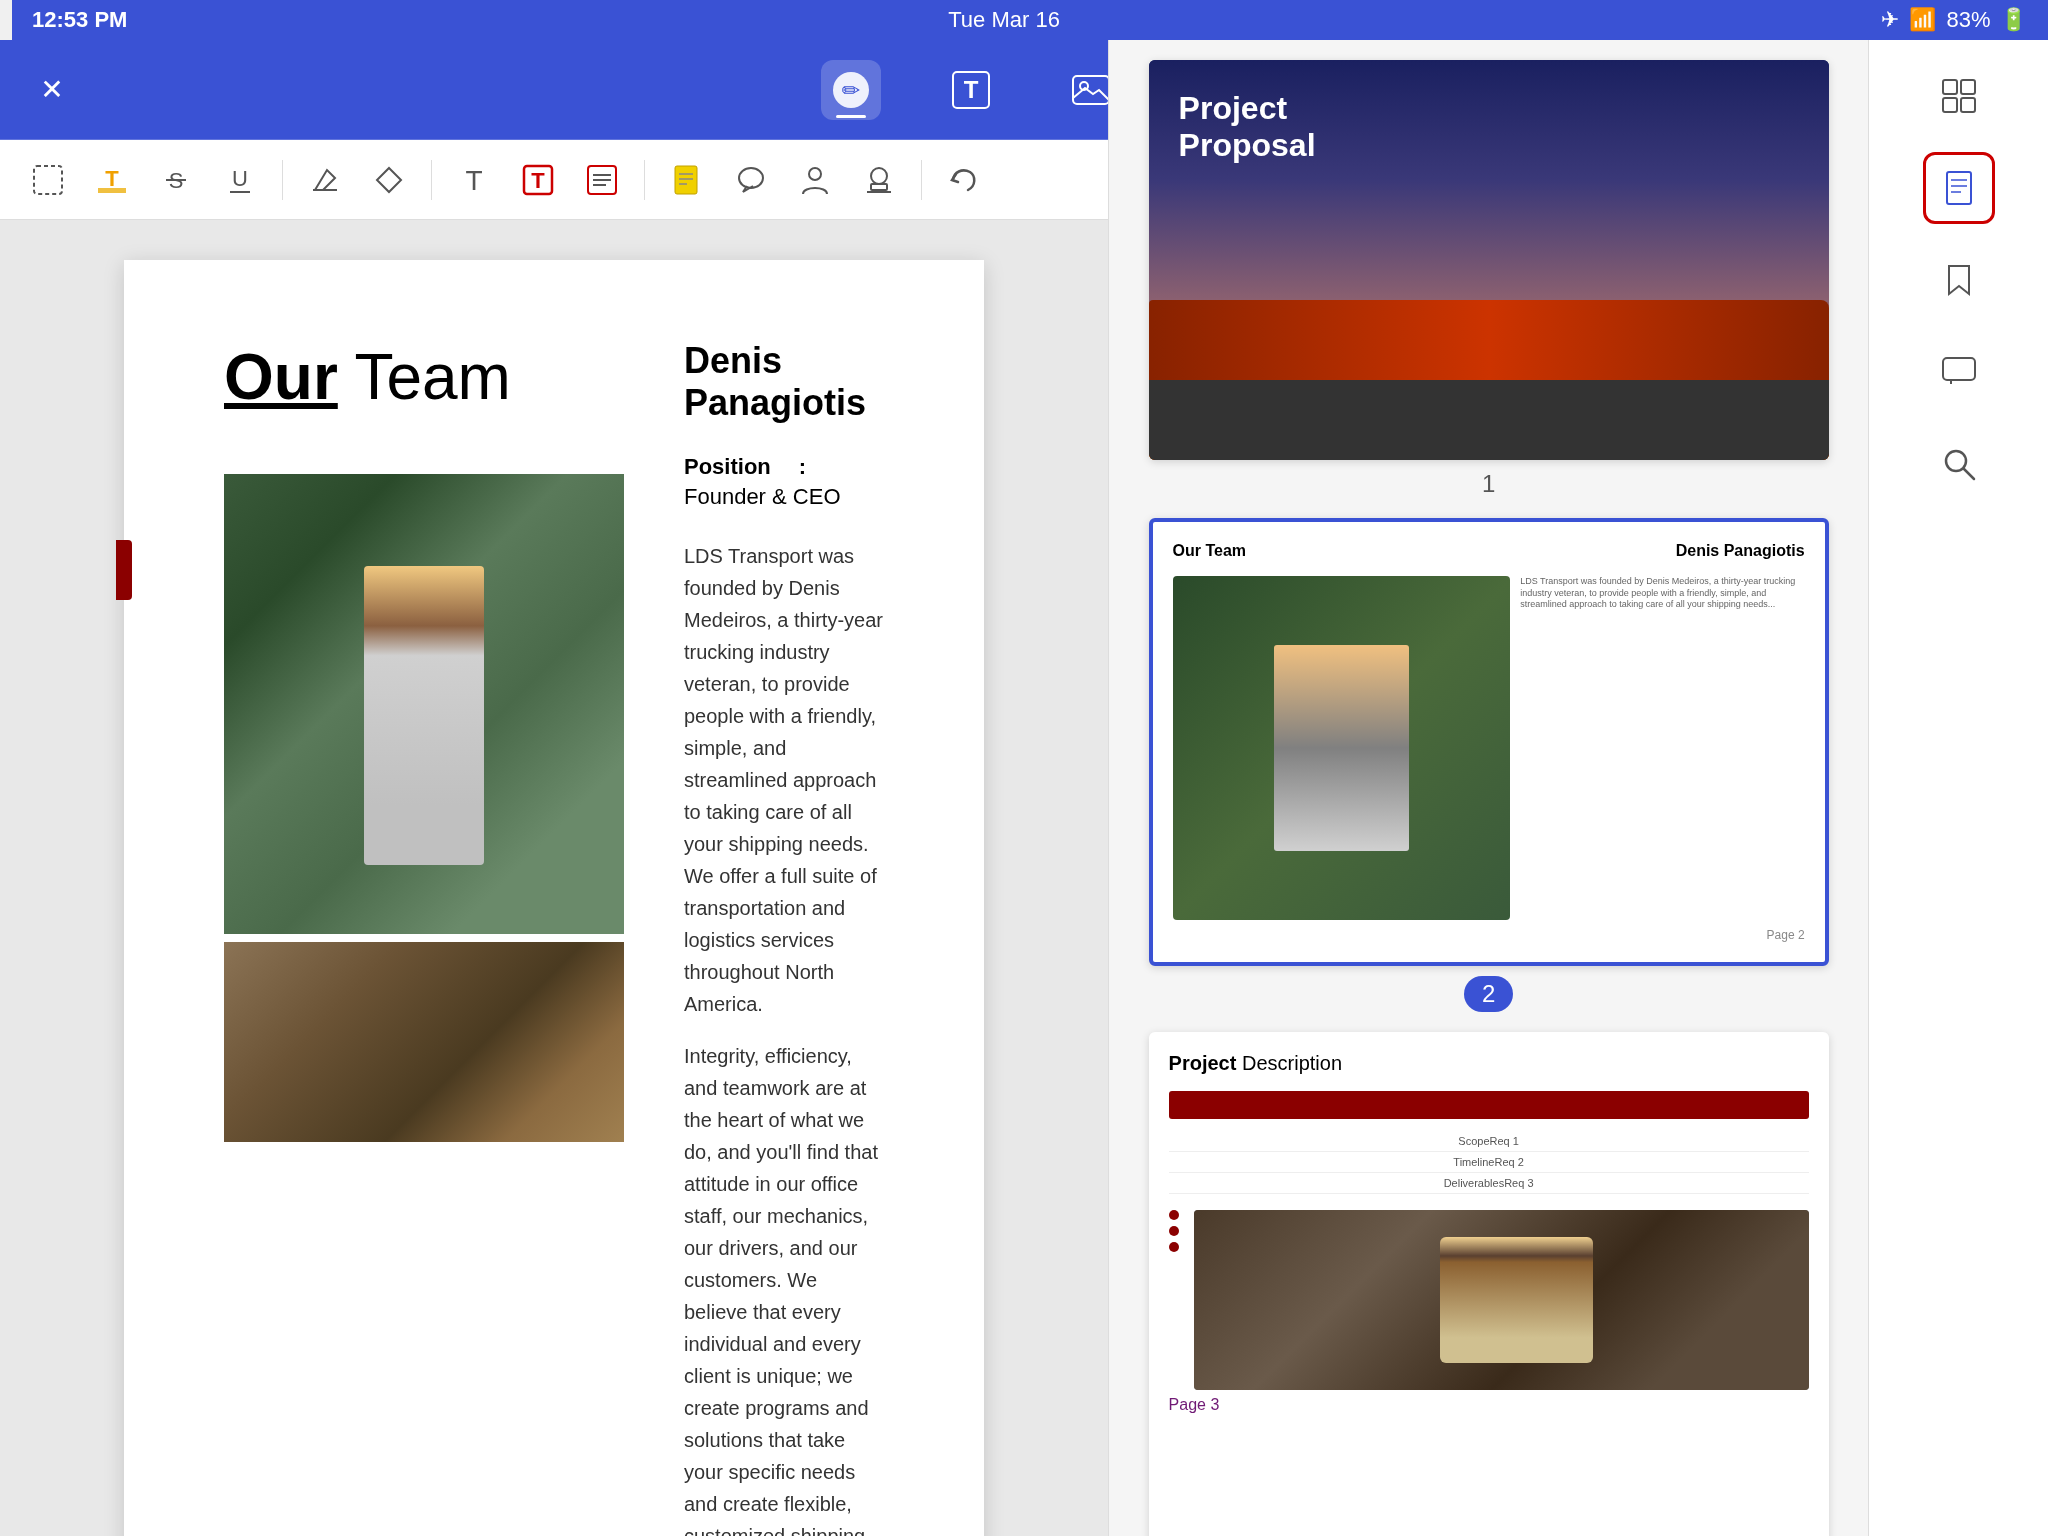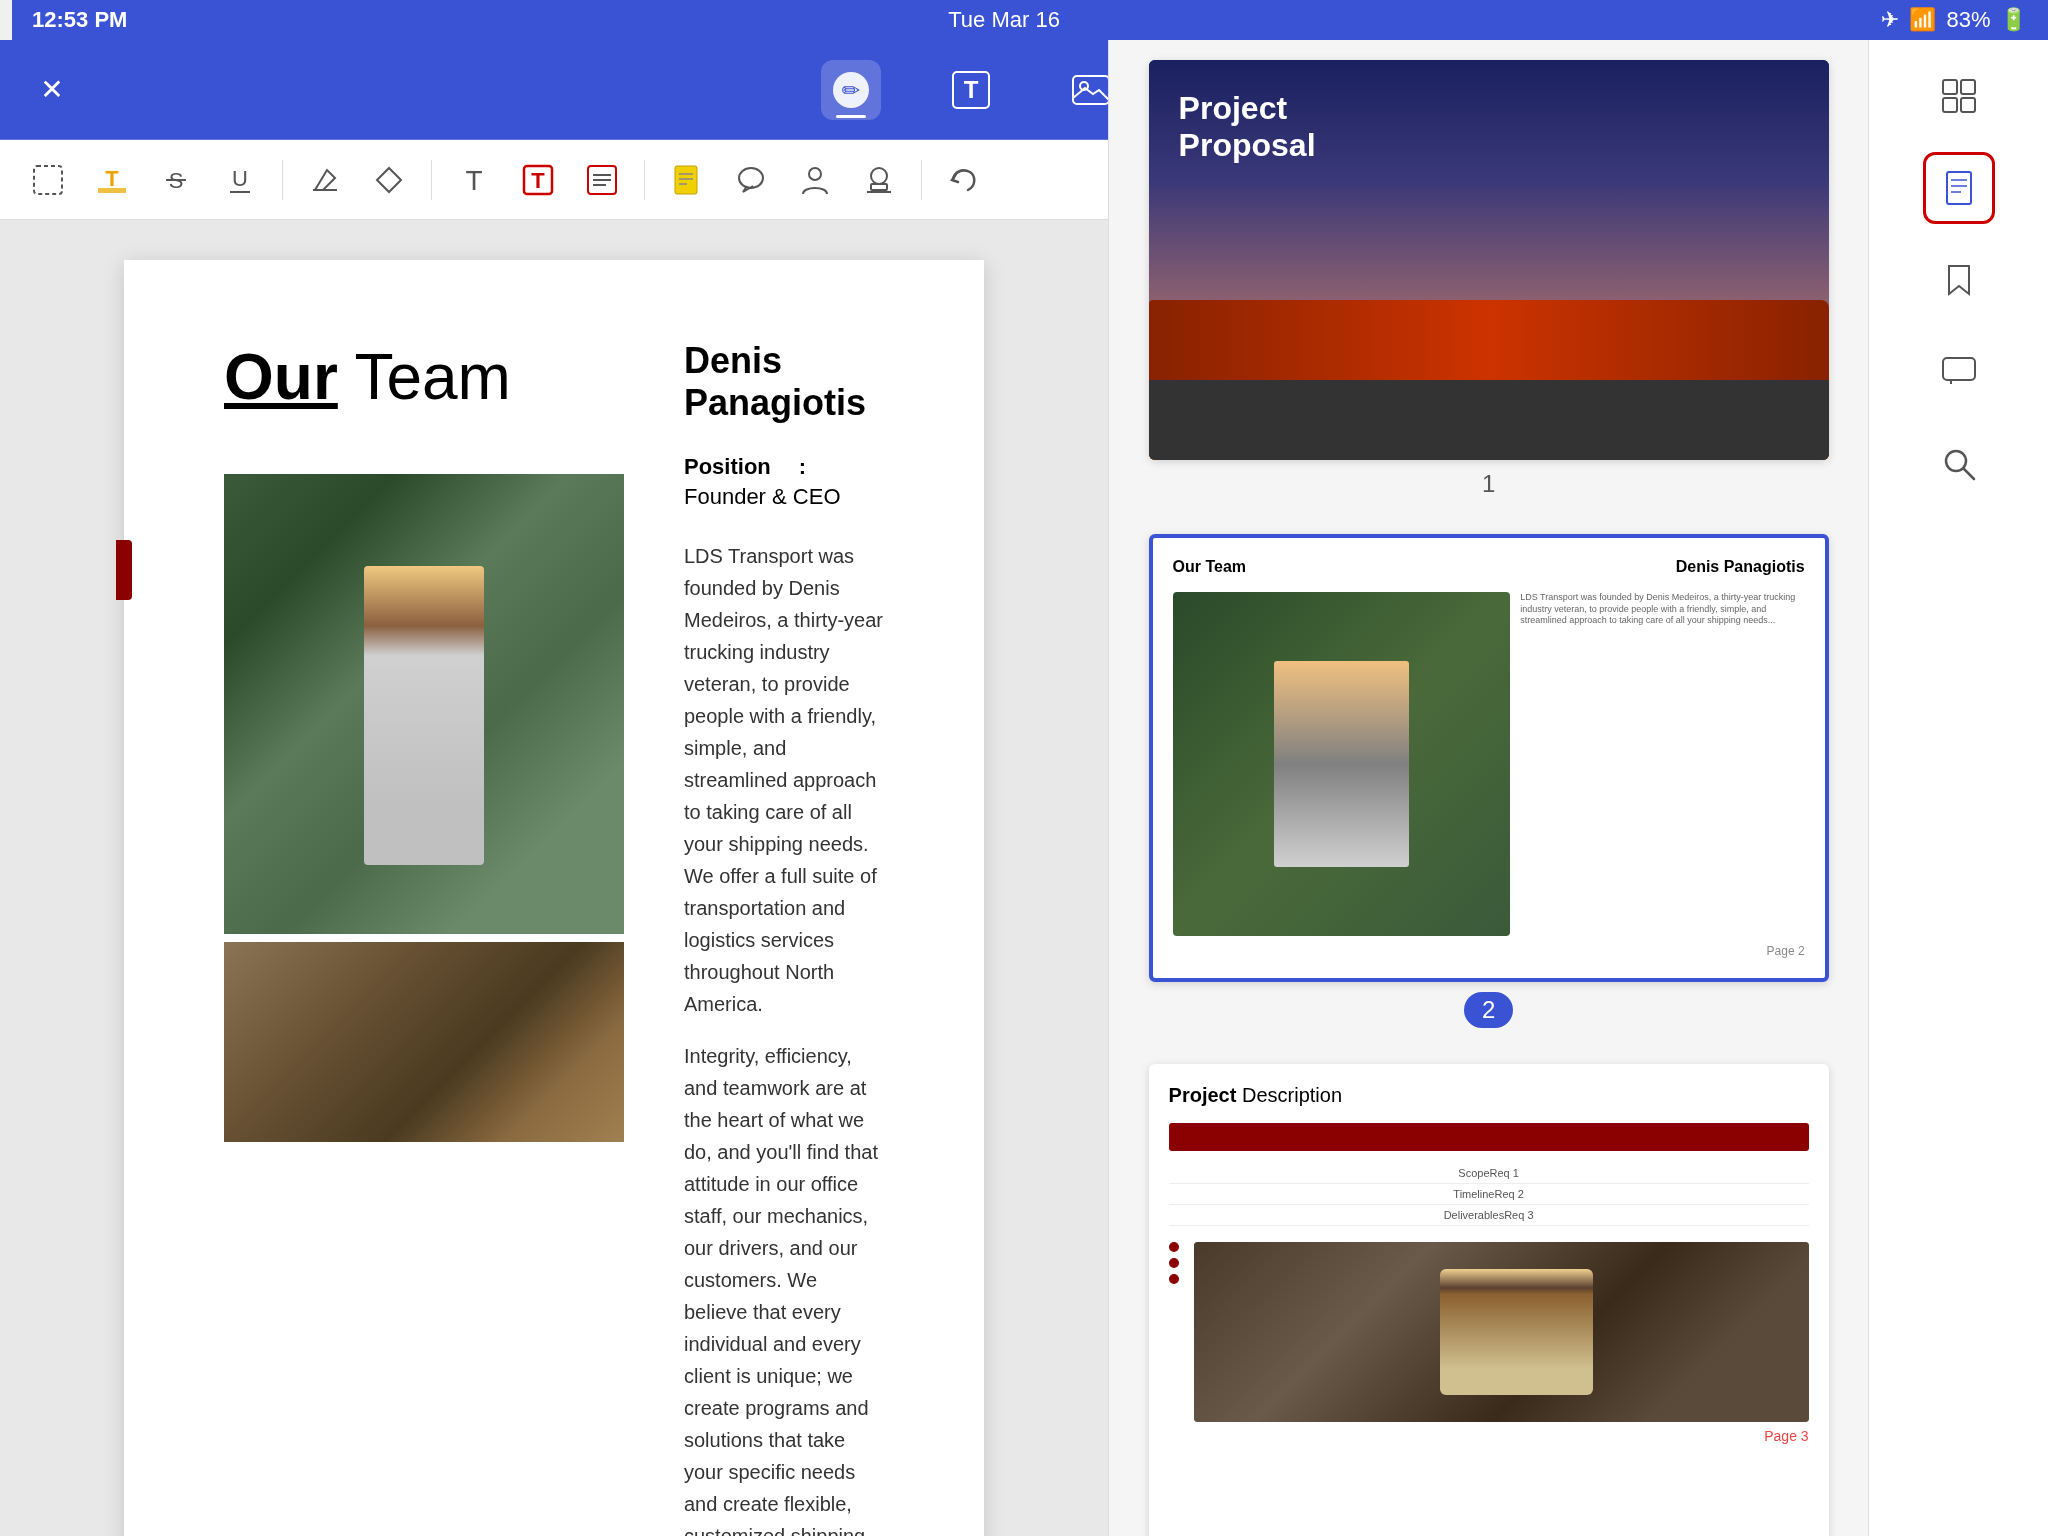--- a/index.html
+++ b/index.html
@@ -100,21 +100,21 @@
     
     .right-panel {
       position: absolute; top: 40px; right: 0; width: 940px; bottom: 0;
       background: #f5f5f5; border-left: 1px solid #ddd;
       display: flex;
     }
 
     
     .thumbnails-area {
       width: 760px; overflow-y: auto; padding: 20px 30px;
-      display: flex; flex-direction: column; gap: 36px;
+      display: flex; flex-direction: column; gap: 20px;
     }
 
     .thumb-container { display: flex; flex-direction: column; align-items: center; gap: 10px; }
 
     .thumb-page {
       width: 680px; background: white; border-radius: 6px;
       box-shadow: 0 2px 8px rgba(0,0,0,0.15); overflow: hidden;
       cursor: pointer; position: relative;
     }
     .thumb-page.selected {
@@ -148,21 +148,21 @@
     .thumb2-pagenum { font-size: 12px; color: #888; text-align: right; margin-top: 8px; }
 
     
     .thumb3-content { height: 544px; padding: 20px; }
     .thumb3-title { font-size: 20px; margin-bottom: 16px; }
     .thumb3-title span { font-weight: 700; }
     .thumb3-red-bar { height: 28px; background: #8b0000; margin-bottom: 12px; border-radius: 3px; }
     .thumb3-rows { margin-bottom: 16px; }
     .thumb3-row { display: flex; justify-content: center; font-size: 11px; color: #555; padding: 4px 0; border-bottom: 1px solid #eee; }
     .thumb3-photo { width: 100%; height: 180px; background: #777; border-radius: 4px; overflow: hidden; }
-    .thumb3-pagenum { font-size: 14px; color: #ef4444; text-align: right; margin-top: 6px; }
+    .thumb3-pagenum { font-size: 16px; color: #701a75; margin-top: 6px; }
 
     
     .right-sidebar {
       width: 180px; background: white; border-left: 1px solid #ddd;
       display: flex; flex-direction: column; align-items: center;
       padding: 20px 0; gap: 20px;
     }
     .sidebar-icon {
       width: 72px; height: 72px; display: flex; align-items: center; justify-content: center;
       font-size: 34px; color: #555; cursor: pointer; border-radius: 12px;

